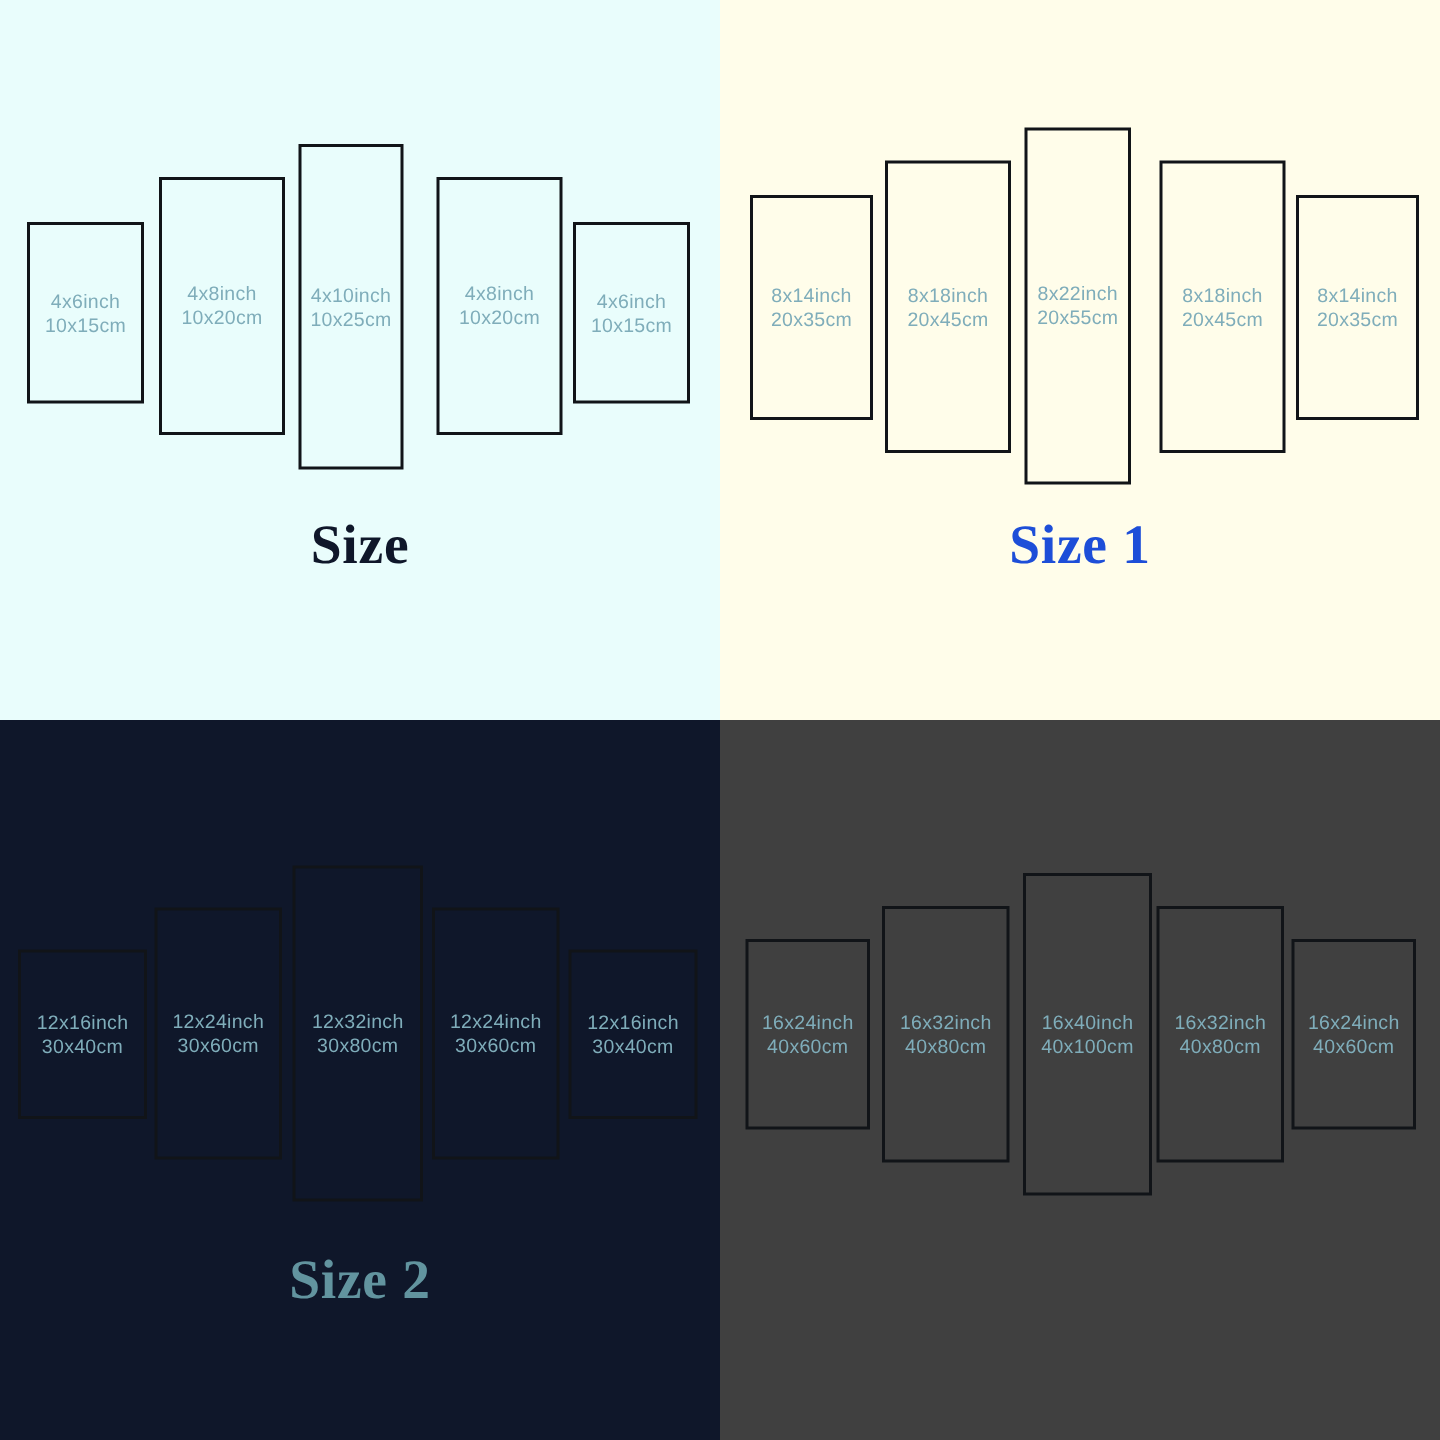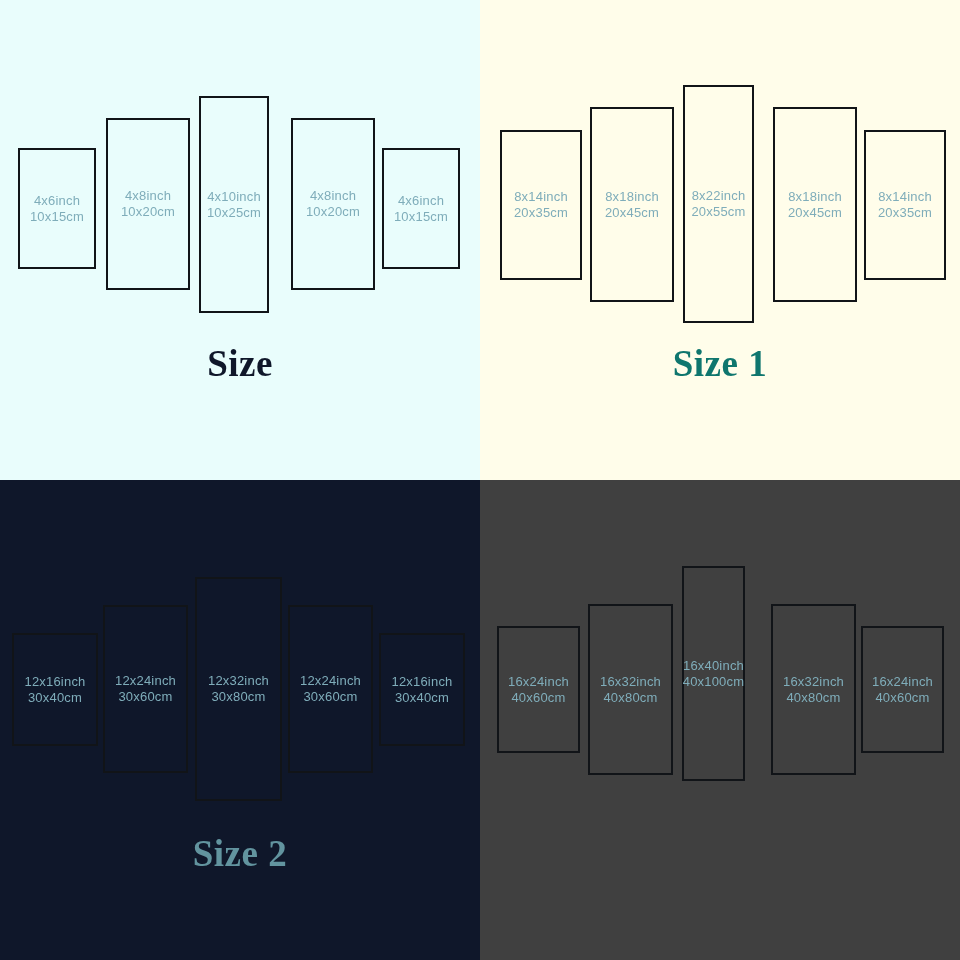--- a/index.html
+++ b/index.html
@@ -135,21 +135,21 @@
             <span class="ln">20x45cm</span>
           </div>
         </div>
         <div class="panel" style="left: 384px; top: 130px; width: 82px; height: 150px; border-color: rgb(17, 20, 24);">
           <div class="panel-label" style="color: rgb(127, 173, 186);">
             <span class="ln">8x14inch</span>
             <span class="ln">20x35cm</span>
           </div>
         </div>
       </div>
-      <div class="quad-title" style="color: #0f766e; top: 342px;">Size 1</div>
+      <div class="quad-title" style="color: #1d4ed8; top: 342px;">Size 1</div>
     </div>
     <div class="quad q2" style="background: #0f172a;">
       <div class="panels">
         <div class="panel" style="left: 12px; top: 153px; width: 86px; height: 113px; border-color: rgb(17, 20, 24);">
           <div class="panel-label" style="color: rgb(127, 173, 186);">
             <span class="ln">12x16inch</span>
             <span class="ln">30x40cm</span>
           </div>
         </div>
         <div class="panel" style="left: 103px; top: 125px; width: 85px; height: 168px; border-color: rgb(17, 20, 24);">
@@ -186,21 +186,21 @@
             <span class="ln">16x24inch</span>
             <span class="ln">40x60cm</span>
           </div>
         </div>
         <div class="panel" style="left: 108px; top: 124px; width: 85px; height: 171px; border-color: rgb(17, 20, 24);">
           <div class="panel-label" style="color: rgb(127, 173, 186);">
             <span class="ln">16x32inch</span>
             <span class="ln">40x80cm</span>
           </div>
         </div>
-        <div class="panel" style="left: 202px; top: 86px; width: 63px; height: 215px; border-color: rgb(17, 20, 24);">
+        <div class="panel" style="left: 202px; top: 102px; width: 86px; height: 215px; border-color: rgb(17, 20, 24);">
           <div class="panel-label" style="color: rgb(127, 173, 186);">
             <span class="ln">16x40inch</span>
             <span class="ln">40x100cm</span>
           </div>
         </div>
         <div class="panel" style="left: 291px; top: 124px; width: 85px; height: 171px; border-color: rgb(17, 20, 24);">
           <div class="panel-label" style="color: rgb(127, 173, 186);">
             <span class="ln">16x32inch</span>
             <span class="ln">40x80cm</span>
           </div>

